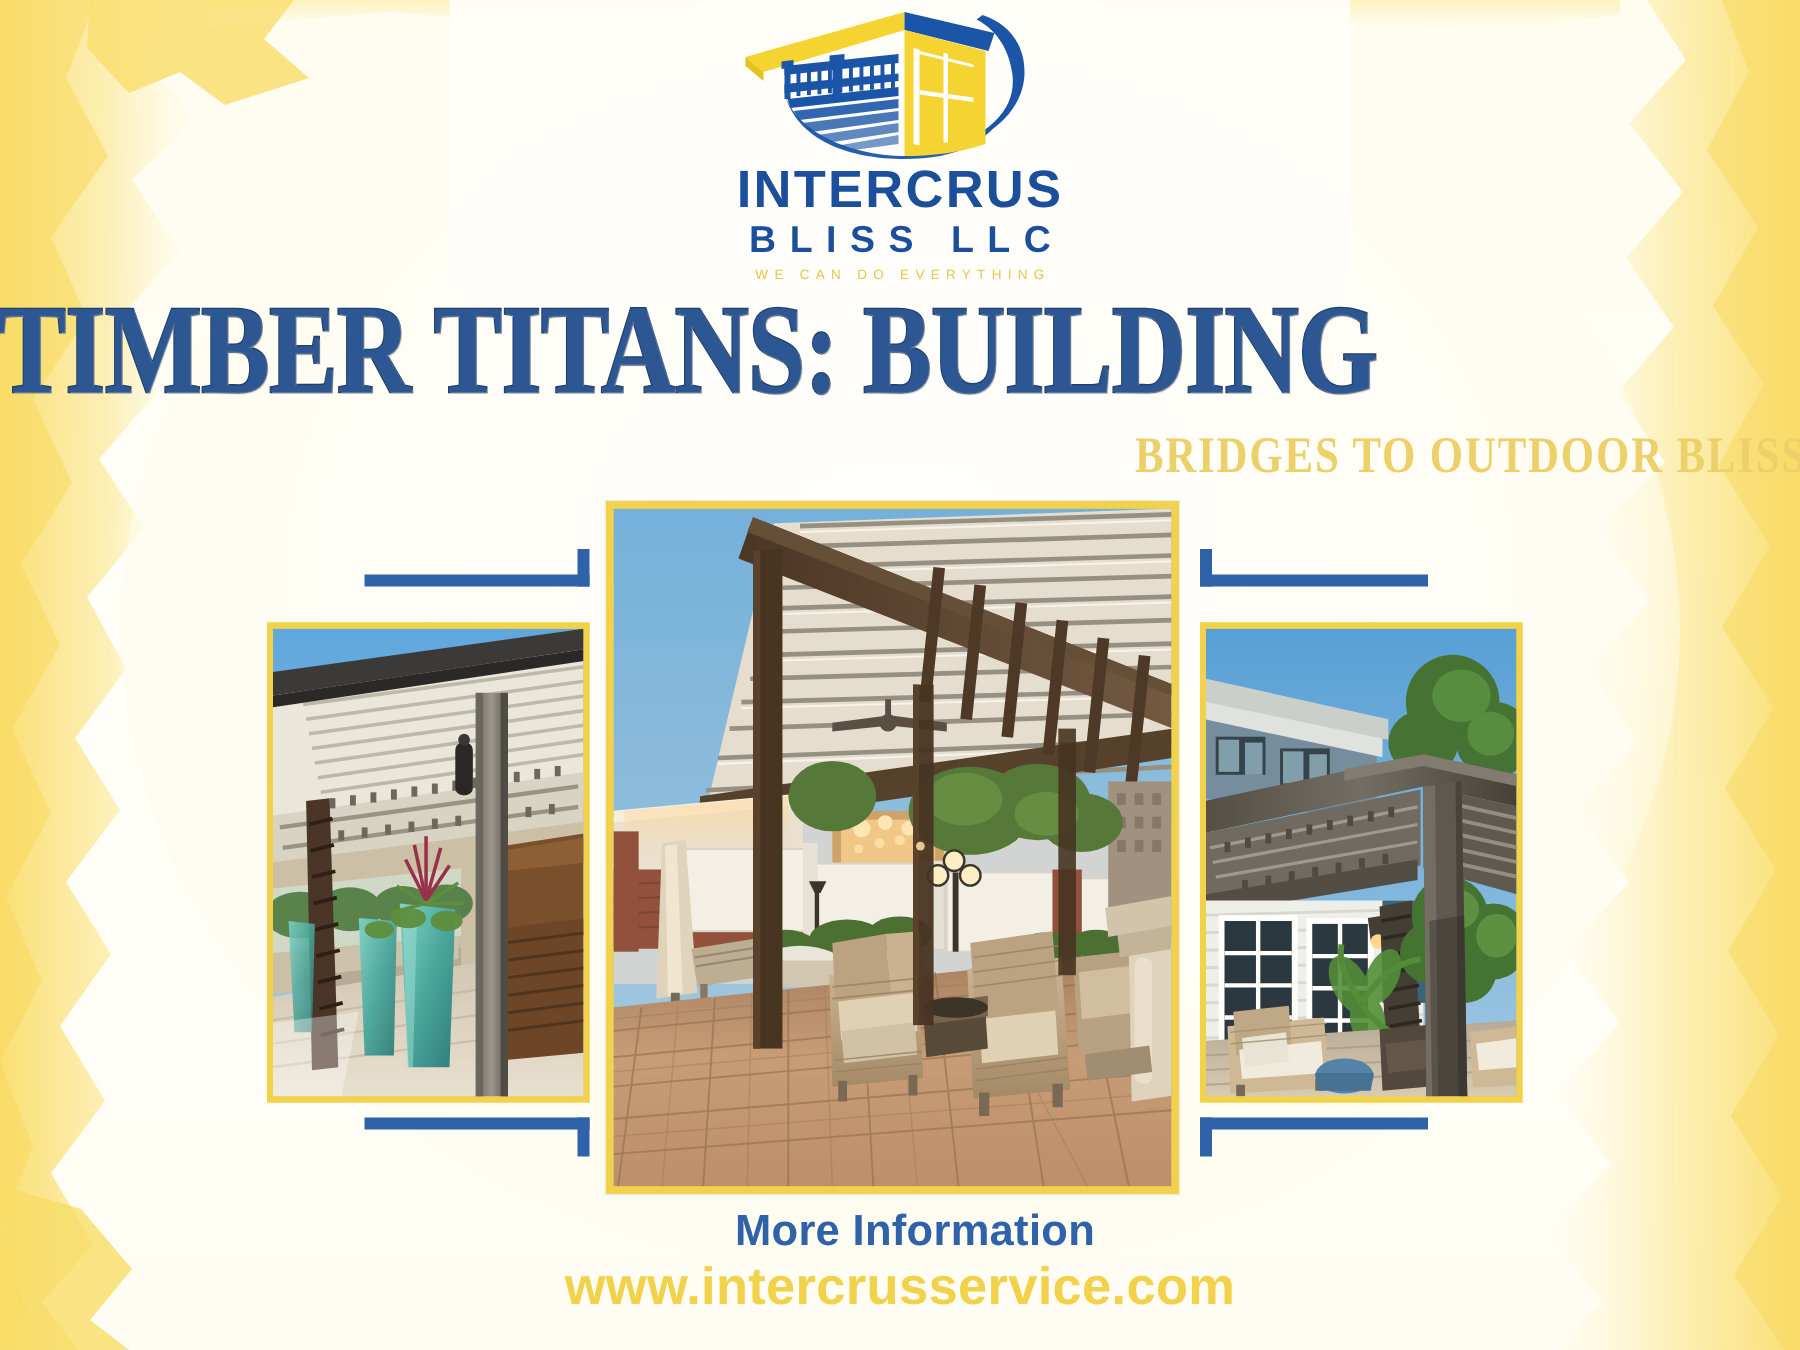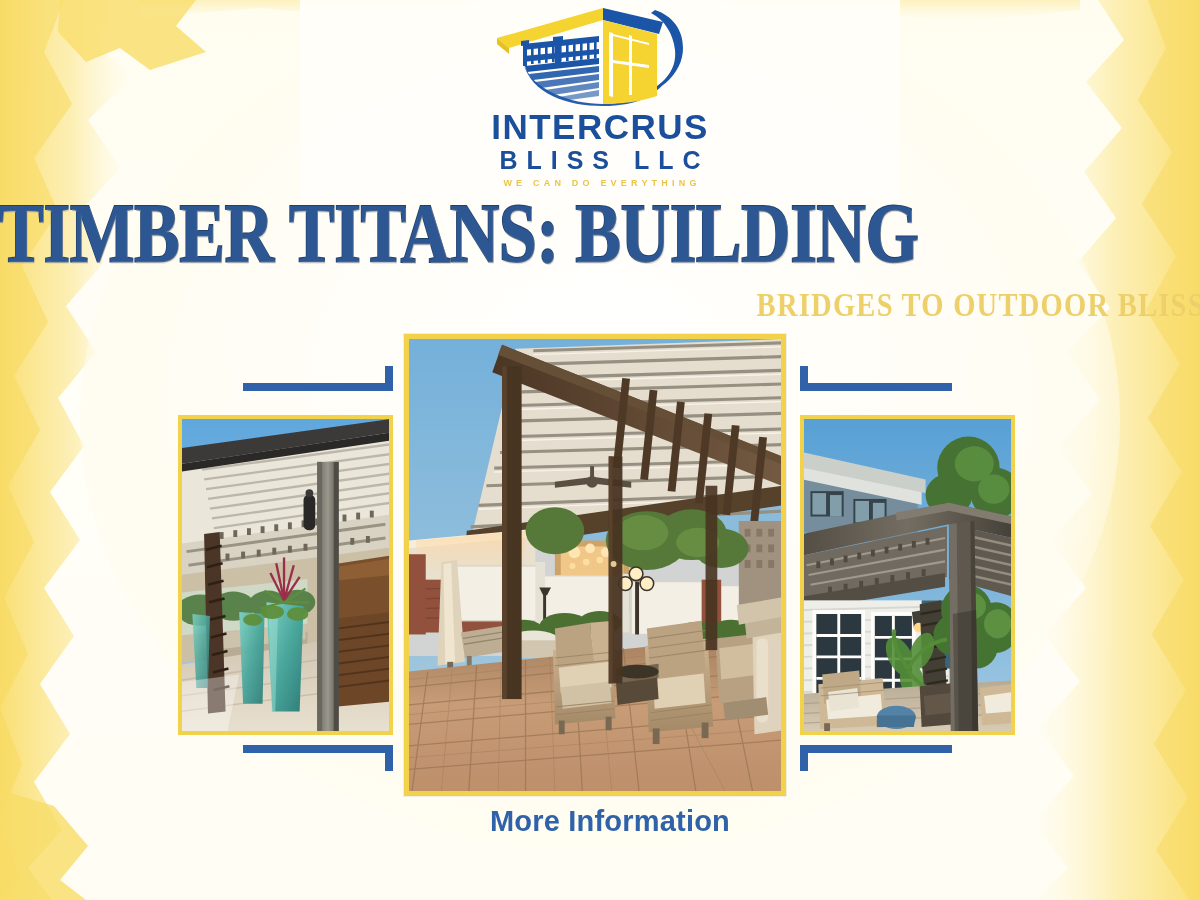--- a/index.html
+++ b/index.html
@@ -32,21 +32,21 @@
     white-space:nowrap;
   }
   #logo-sub{
     font-family:"Liberation Sans", sans-serif;
     font-weight:bold; font-size:25px; letter-spacing:9px;
     color:#1b4f9c; line-height:1; margin-top:4px;
     white-space:nowrap; padding-left:9px;
   }
   #logo-tag{
     font-family:"Liberation Sans", sans-serif;
-    font-weight:bold; font-size:9px; letter-spacing:4.2px;
+    font-weight:normal; font-size:9px; letter-spacing:4.2px;
     color:#e8c64a; line-height:1; margin-top:6px;
     white-space:nowrap; padding-left:4px;
   }
 
   
   #headline{
     position:absolute; top:192px; left:0; right:0;
     text-align:left; z-index:6;padding-left:16px;
   }
   #headline-text{
@@ -886,15 +886,16 @@
 
         <path d="M154,200 L178,196 L180,320 L156,320 Z" fill="#1e1c18" opacity=".35"></path>
 
         <rect width="215" height="320" fill="#ffd6a0" opacity=".05"></rect>
       </svg>
     </div>
   </div>
 
   <div id="footer">
     <div id="footer-label">More Information</div>
+    <div id="footer-url">www.intercrusservice.com</div>
   </div>
 
 </div>
 
 </body></html>

